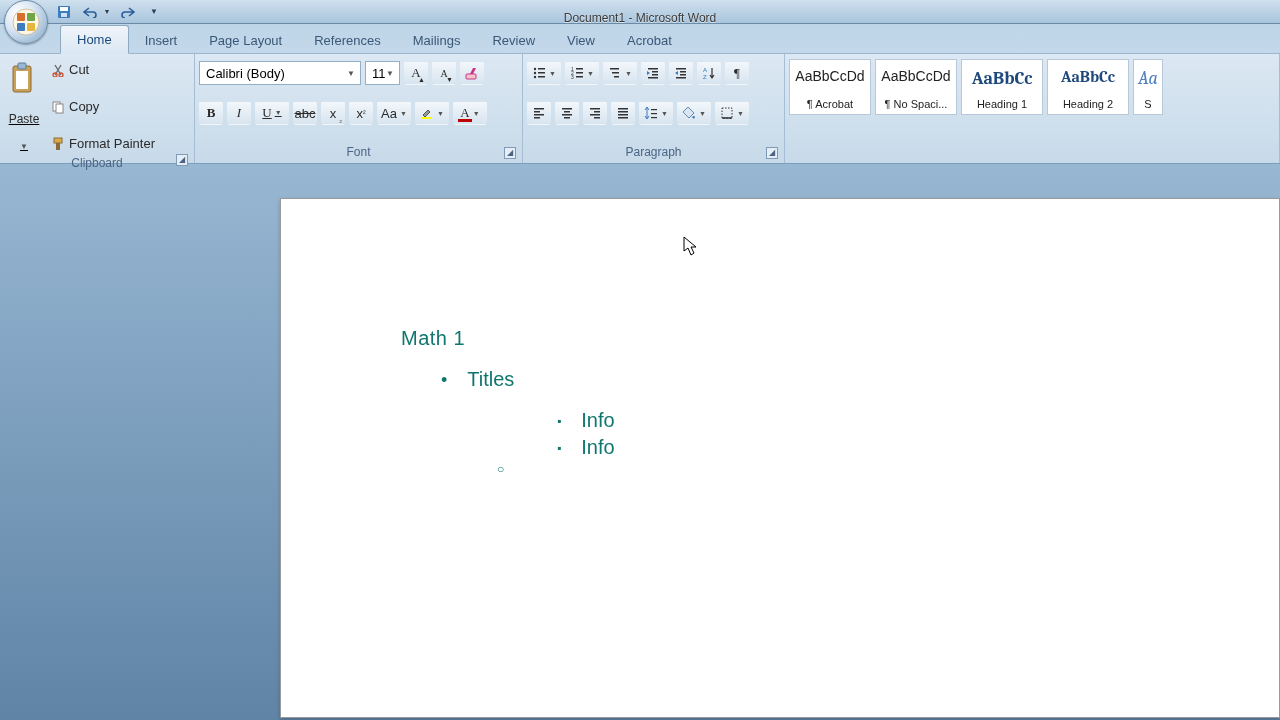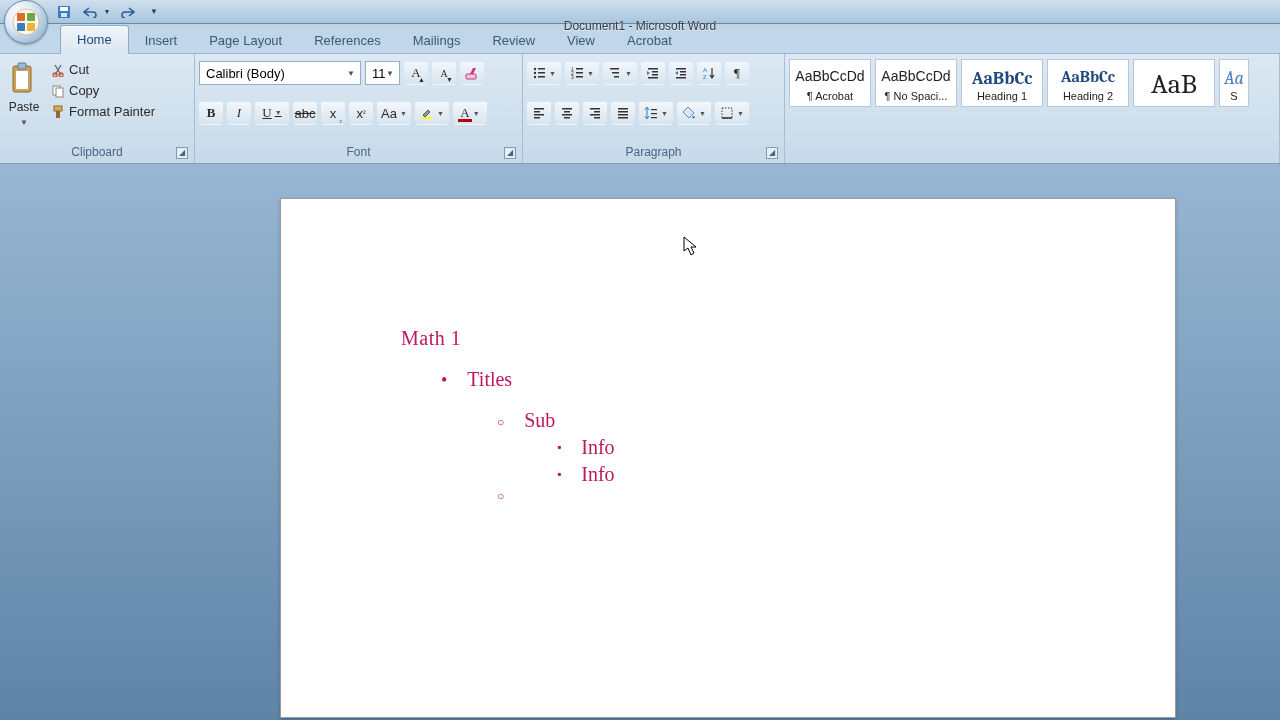--- a/index.html
+++ b/index.html
@@ -34,21 +34,21 @@
     justify-content: center;
     border-radius: 2px;
     font-size: 12px;
     color: #2b3e56;
     cursor: pointer;
   }
   .titlebar .title-text {
     position: absolute;
     left: 50%;
     transform: translateX(-50%);
-    top: 19px;
+    top: 11px;
     font-size: 12px;
     color: #3a3a3a;
     text-shadow: 0 1px 0 rgba(255,255,255,0.6);
   }
   .office-button {
     position: absolute;
     top: 0;
     left: 4px;
     width: 44px;
     height: 44px;
@@ -135,32 +135,33 @@
     cursor: pointer;
   }
 
   
   .paste-btn {
     width: 40px;
     display: flex;
     flex-direction: column;
     align-items: center;
     justify-content: center;
-    gap: 4px;
+    gap: 16px;
     border: 1px solid transparent;
     border-radius: 3px;
     padding: 4px 2px;
     cursor: pointer;
+    text-decoration: underline;
   }
   .paste-btn .paste-label { font-size: 12px; color: #2b2b2b; }
   .paste-btn .dd { font-size: 8px; color: #555; }
   .clip-stack {
     display: flex;
     flex-direction: column;
-    gap: 4px;
+    gap: 20px;
     padding-top: 4px;
   }
   .clip-item {
     display: flex;
     align-items: center;
     gap: 4px;
     font-size: 13px;
     color: #2b2b2b;
     padding: 1px 3px;
     border-radius: 3px;
@@ -223,46 +224,46 @@
   
 
   
   .styles-gallery {
     display: flex;
     gap: 2px;
     padding-top: 2px;
   }
   .style-swatch {
     width: 82px;
-    height: 48px;
+    height: 56px;
     background: #fff;
     border: 1px solid #b6c8d9;
     display: flex;
     flex-direction: column;
     align-items: center;
     justify-content: space-between;
     padding: 8px 4px 4px 4px;
     cursor: pointer;
   }
   .style-swatch .sample { color: #222; }
   .style-swatch .sname { font-size: 11px; color: #222; white-space: nowrap; overflow: hidden; text-overflow: ellipsis; max-width: 100%; }
   .style-swatch.partial { width: 30px; overflow: hidden; }
   .page {
     position: absolute;
     left: 280px;
     top: 198px;
-    width: 896px;
+    width: 1000px;
     height: 520px;
     background: #fff;
     border: 1px solid #999;
     box-shadow: 0 2px 4px rgba(0,0,0,0.2);
     padding: 128px 120px 40px 120px;
-    font-family: Liberation Serif, serif;
+    font-family: Liberation Sans, sans-serif;
     font-size: 20px;
-    color: #be185d;
+    color: #0f766e;
   }
   .doc-heading { margin-bottom: 18px; letter-spacing: 0.5px; }
   .bullet-l1 { margin-left: 40px; display: flex; align-items: baseline; gap: 20px; margin-bottom: 18px; }
   .bullet-l1::before { content: "•"; font-size: 18px; }
   .bullet-l2 { margin-left: 96px; display: flex; align-items: baseline; gap: 20px; margin-bottom: 4px; }
   .bullet-l2::before { content: "○"; font-size: 12px; position: relative; top: -1px; }
   .bullet-l3 { margin-left: 156px; display: flex; align-items: center; gap: 20px; margin-bottom: 4px; }
   .bullet-l3::before { content: "▪"; font-size: 12px; }
 
   
@@ -568,41 +569,34 @@
         <div class="sname">¶ No Spaci...</div>
       </div>
       <div class="style-swatch">
         <div class="sample" style="font-size:18px;font-family:Cambria,serif;color:#1f497d;font-weight:bold;">AaBbCc</div>
         <div class="sname">Heading 1</div>
       </div>
       <div class="style-swatch">
         <div class="sample" style="font-size:16px;font-family:Cambria,serif;color:#1f497d;font-weight:bold;">AaBbCc</div>
         <div class="sname">Heading 2</div>
       </div>
-      <div class="style-swatch">
-        <div class="sample" style="font-size:28px;font-family:Cambria,serif;">AaB</div>
-        <div class="sname">Title</div>
-      </div>
       <div class="style-swatch partial">
         <div class="sample" style="font-size:18px;font-family:Cambria,serif;font-style:italic;color:#4f81bd;">Aa</div>
         <div class="sname">S</div>
       </div>
     </div>
   </div>
 
 </div>
 
 <div class="page">
   <div class="doc-heading">Math 1</div>
   <div class="bullet-l1">
       <span>Titles</span>
     </div>
-  <div class="bullet-l2">
-      <span>Sub</span>
-    </div>
   <div class="bullet-l3">
       <span>Info</span>
     </div>
   <div class="bullet-l3">
       <span>Info</span>
     </div>
   <div class="bullet-l2">
       <span></span>
     </div>
 </div>

